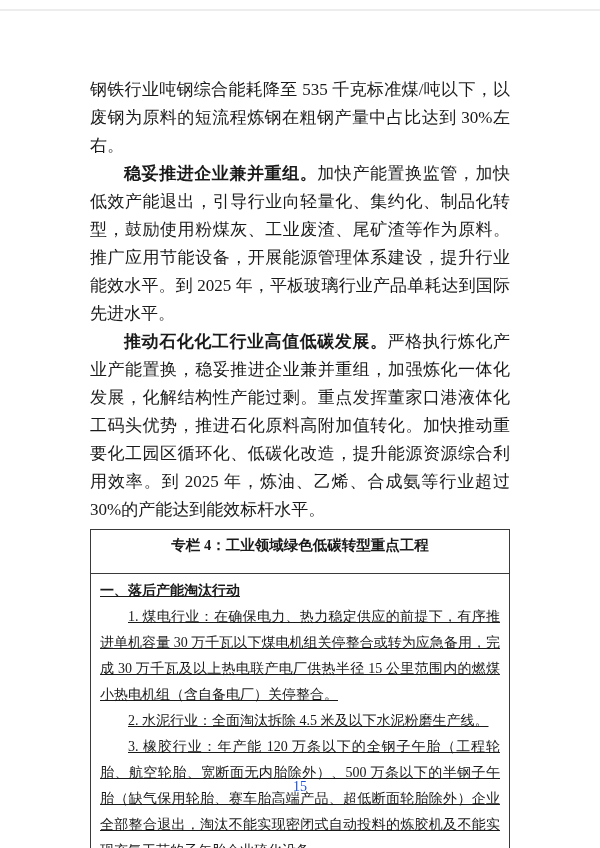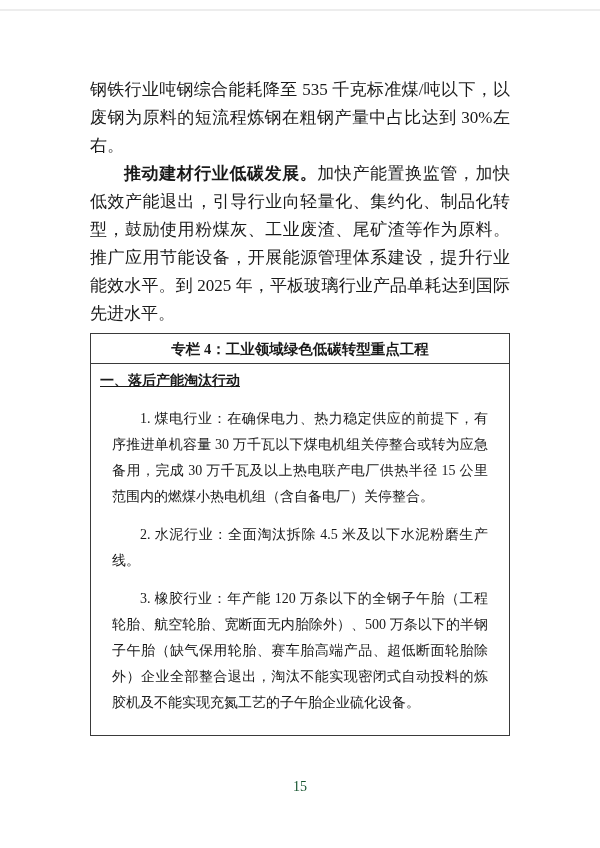--- a/index.html
+++ b/index.html
@@ -45,62 +45,64 @@
   }
   .callout {
     margin-top: 5px;
     border: 1.5px solid #3a3a3a;
     background: #ffffff;
   }
   .callout-title {
     font-size: 14.5px;
     font-weight: bold;
     text-align: center;
-    padding: 6px 4px 5px;
+    padding: 6px 4px 19px;
     border-bottom: 1.5px solid #3a3a3a;
     line-height: 18px;
   }
   .callout-body {
     padding: 4px 9px 7px;
     font-size: 14px;
     line-height: 26px;
     text-align: justify;
     text-justify: inter-ideograph;
   }
   .c-heading {
     font-weight: bold;
     text-decoration: underline;
   }
   .c-item {
-    margin: 12px;
+    margin: 0;
     text-indent: 28px;
+    text-decoration: underline;
   }
   .page-number {
     position: absolute;
     bottom: 53px;
     left: 0;
     width: 100%;
     text-align: center;
     font-size: 14px;
-    color: #14532d;
+    color: #1d4ed8;
     font-family: Liberation Serif, serif;
   }
 </style>
 </head>
 <body>
 
 <div class="page">
   <div class="page-edge"></div>
 
   <div class="content">
 
     <p class="para"><span>钢铁行业吨钢综合能耗降至 535 千克标准煤/吨以下，以废钢为原料的短流程炼钢在粗钢产量中占比达到 30%左右。</span></p>
 
-    <p class="para indent"><span class="lead">推动建材行业低碳发展。</span><span>加快产能置换监管，加快低效产能退出，引导行业向轻量化、集约化、制品化转型，鼓励使用粉煤灰、工业废渣、尾矿渣等作为原料。推广应用节能设备，开展能源管理体系建设，提升行业能效水平。到 2025 年，平板玻璃行业产品单耗达到国际先进水平。</span></p>
+    <p class="para indent"><span class="lead">稳妥推进企业兼并重组。</span><span>加快产能置换监管，加快低效产能退出，引导行业向轻量化、集约化、制品化转型，鼓励使用粉煤灰、工业废渣、尾矿渣等作为原料。推广应用节能设备，开展能源管理体系建设，提升行业能效水平。到 2025 年，平板玻璃行业产品单耗达到国际先进水平。</span></p>
 
+    <p class="para indent"><span class="lead">推动石化化工行业高值低碳发展。</span><span>严格执行炼化产业产能置换，稳妥推进企业兼并重组，加强炼化一体化发展，化解结构性产能过剩。重点发挥董家口港液体化工码头优势，推进石化原料高附加值转化。加快推动重要化工园区循环化、低碳化改造，提升能源资源综合利用效率。到 2025 年，炼油、乙烯、合成氨等行业超过 30%的产能达到能效标杆水平。</span></p>
 
     <div class="callout">
       <div class="callout-title">专栏 4：工业领域绿色低碳转型重点工程</div>
       <div class="callout-body">
         <div class="c-heading">一、落后产能淘汰行动</div>
         <p class="c-item">1. 煤电行业：在确保电力、热力稳定供应的前提下，有序推进单机容量 30 万千瓦以下煤电机组关停整合或转为应急备用，完成 30 万千瓦及以上热电联产电厂供热半径 15 公里范围内的燃煤小热电机组（含自备电厂）关停整合。</p>
         <p class="c-item">2. 水泥行业：全面淘汰拆除 4.5 米及以下水泥粉磨生产线。</p>
         <p class="c-item">3. 橡胶行业：年产能 120 万条以下的全钢子午胎（工程轮胎、航空轮胎、宽断面无内胎除外）、500 万条以下的半钢子午胎（缺气保用轮胎、赛车胎高端产品、超低断面轮胎除外）企业全部整合退出，淘汰不能实现密闭式自动投料的炼胶机及不能实现充氮工艺的子午胎企业硫化设备。</p>
 
       </div>

